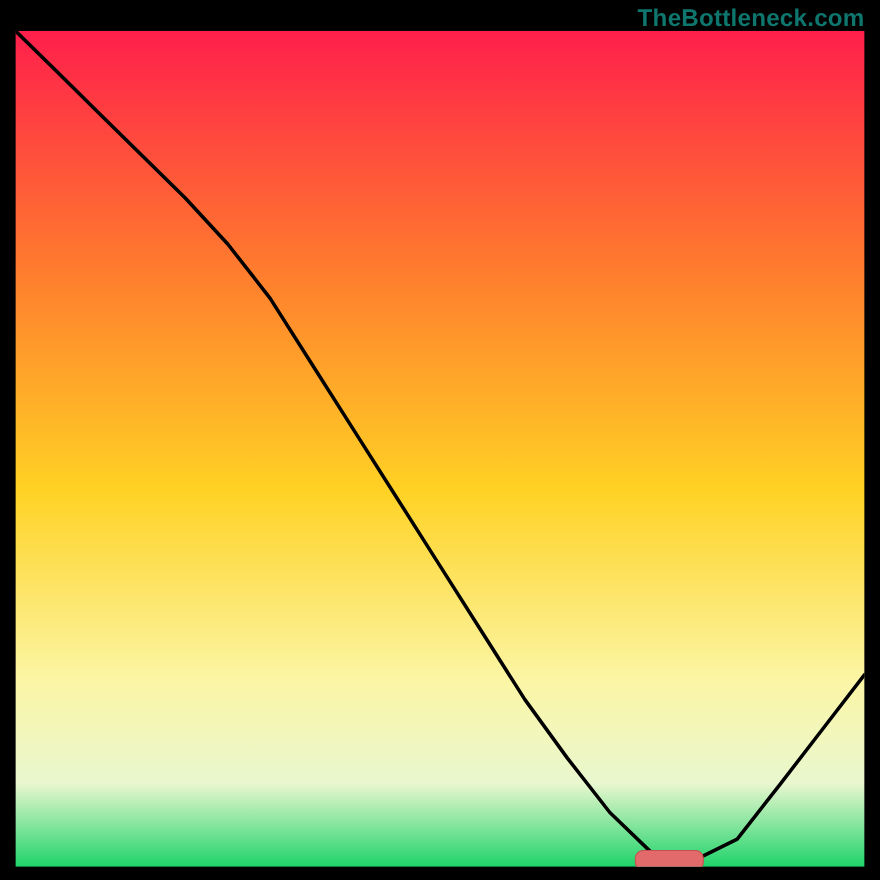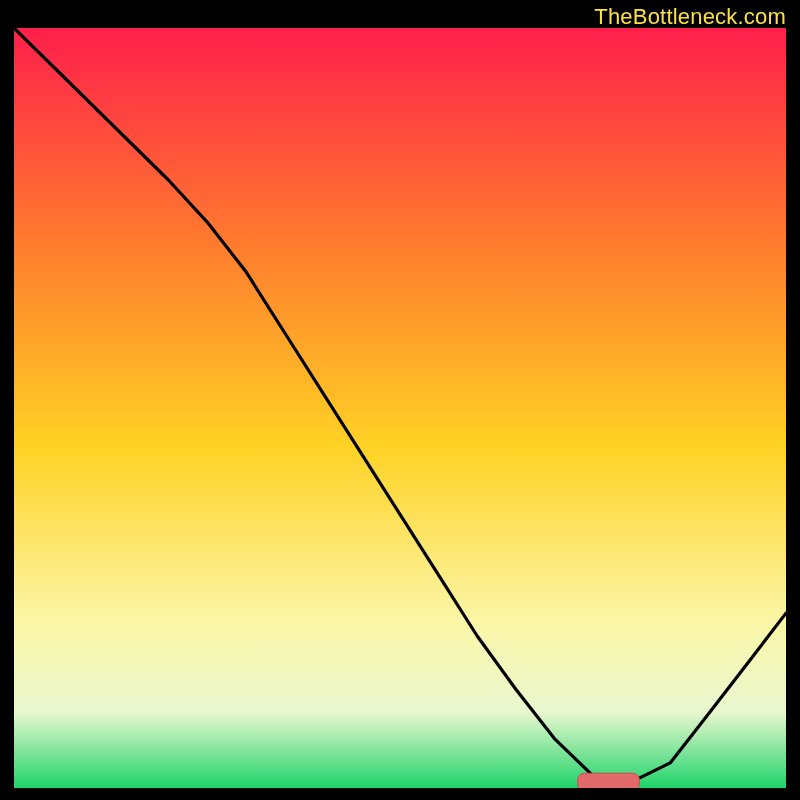--- a/index.html
+++ b/index.html
@@ -16,23 +16,23 @@
     left: 14px;
     top: 28px;
     width: 772px;
     height: 760px;
     background: #000;
   }
   .watermark {
     position: absolute;
     top: 4px;
     right: 14px;
-    color: #fde047;
+    color: #0f766e;
     font-size: 22px;
-    font-weight: 400;
+    font-weight: 700;
     letter-spacing: 0.2px;
   }
   svg {
     display: block;
   }
 </style>
 </head>
 <body>
 
 <div class="watermark">TheBottleneck.com</div>

